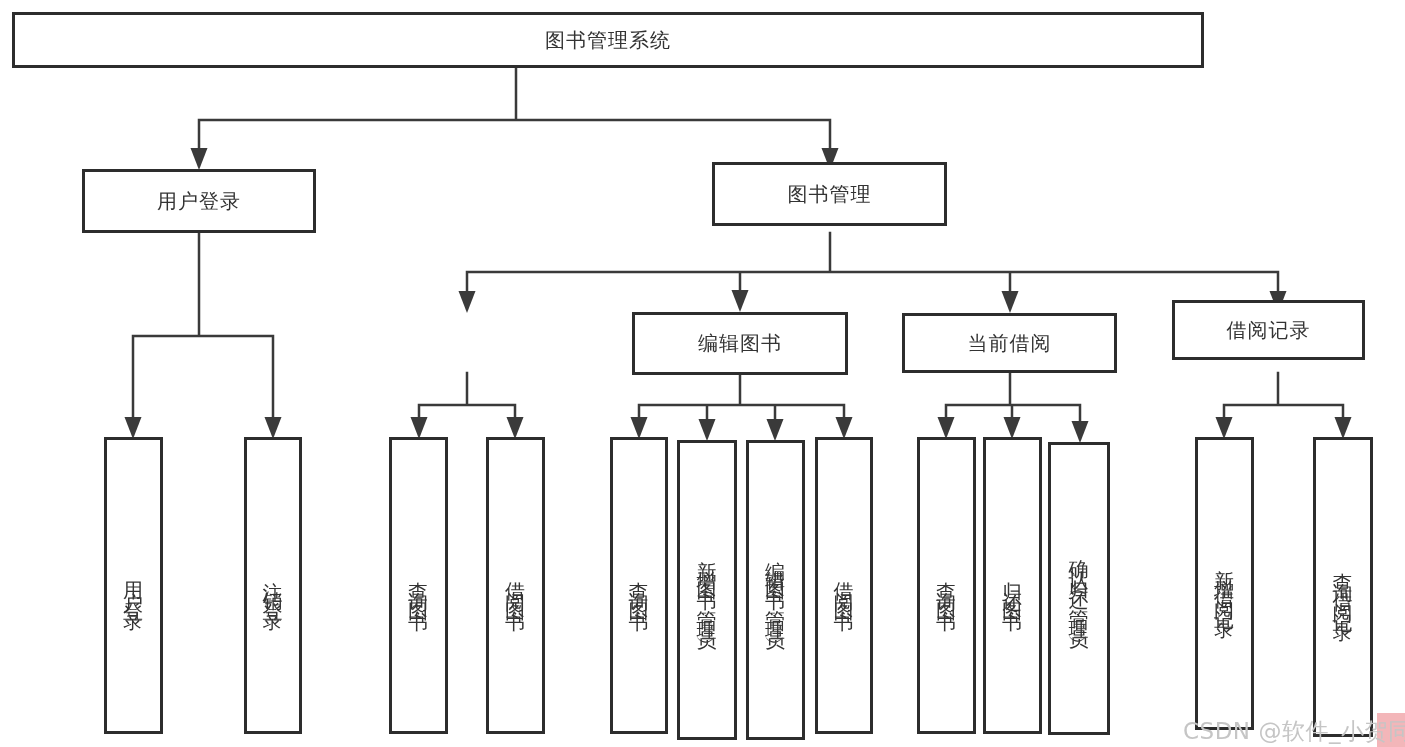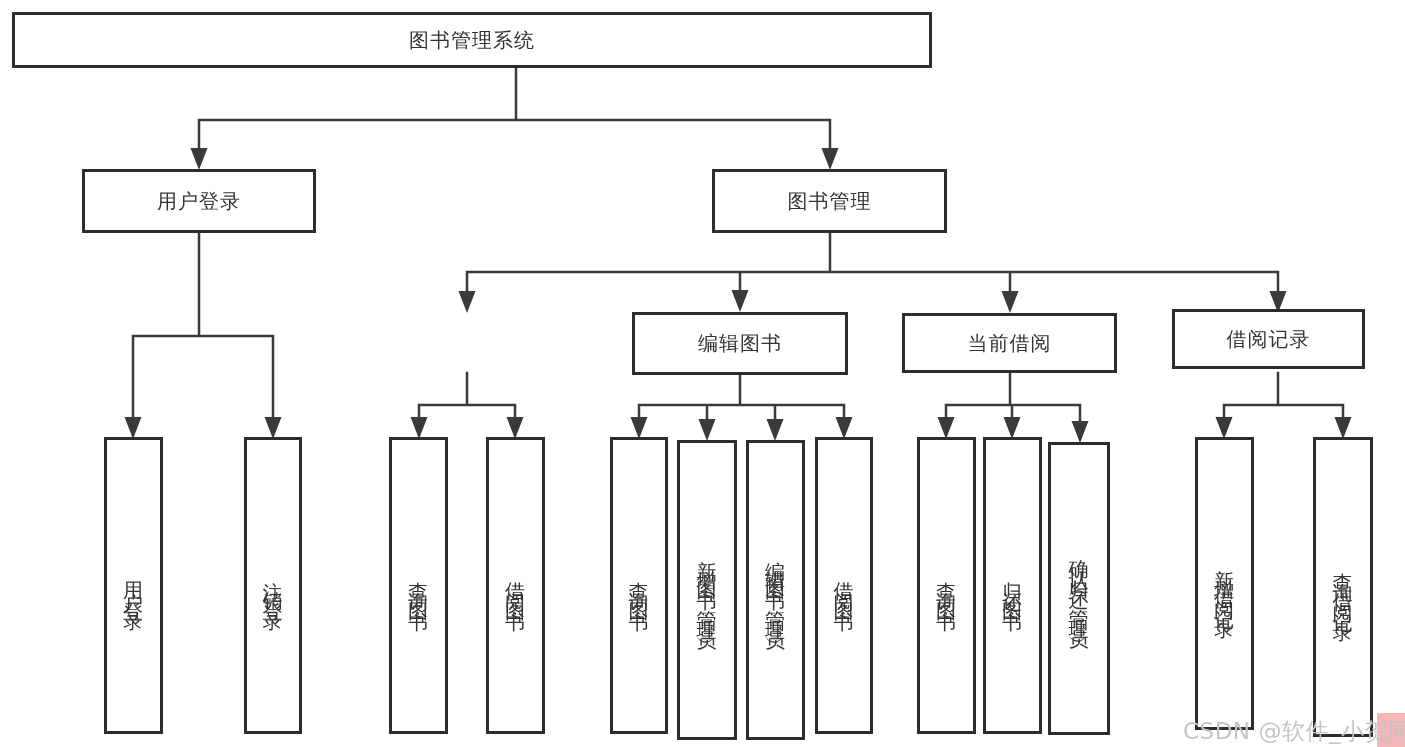--- a/index.html
+++ b/index.html
@@ -88,38 +88,38 @@
       <polygon points="766.5,419 783.5,419 775,441"></polygon>
       <polygon points="835.5,417 852.5,417 844,439"></polygon>
       <polygon points="937.5,417 954.5,417 946,439"></polygon>
       <polygon points="1003.5,417 1020.5,417 1012,439"></polygon>
       <polygon points="1071.5,421 1088.5,421 1080,443"></polygon>
       <polygon points="1215.5,417 1232.5,417 1224,439"></polygon>
       <polygon points="1334.5,417 1351.5,417 1343,439"></polygon>
     </g>
   </svg>
 
-  <div class="hbox" style="left:12px;top:12px;width:920px;height:56px">
+  <div class="hbox" style="left:12px;top:12px;width:1192px;height:56px">
     <span>图书管理系统</span>
   </div>
 
   <div class="hbox" style="left:82px;top:169px;width:234px;height:64px">
     <span>用户登录</span>
   </div>
-  <div class="hbox" style="left:712px;top:169px;width:235px;height:64px">
+  <div class="hbox" style="left:712px;top:162px;width:235px;height:64px">
     <span>图书管理</span>
   </div>
 
   <div class="hbox" style="left:632px;top:312px;width:216px;height:63px">
     <span>编辑图书</span>
   </div>
   <div class="hbox" style="left:902px;top:313px;width:215px;height:60px">
     <span>当前借阅</span>
   </div>
-  <div class="hbox" style="left:1172px;top:309px;width:193px;height:60px">
+  <div class="hbox" style="left:1172px;top:300px;width:193px;height:60px">
     <span>借阅记录</span>
   </div>
 
   <div class="vbox" style="left:104px;top:437px;width:59px;height:297px">
     <span class="vtext">用户登录</span>
   </div>
   <div class="vbox" style="left:244px;top:437px;width:58px;height:297px">
     <span class="vtext">注销登录</span>
   </div>
 

